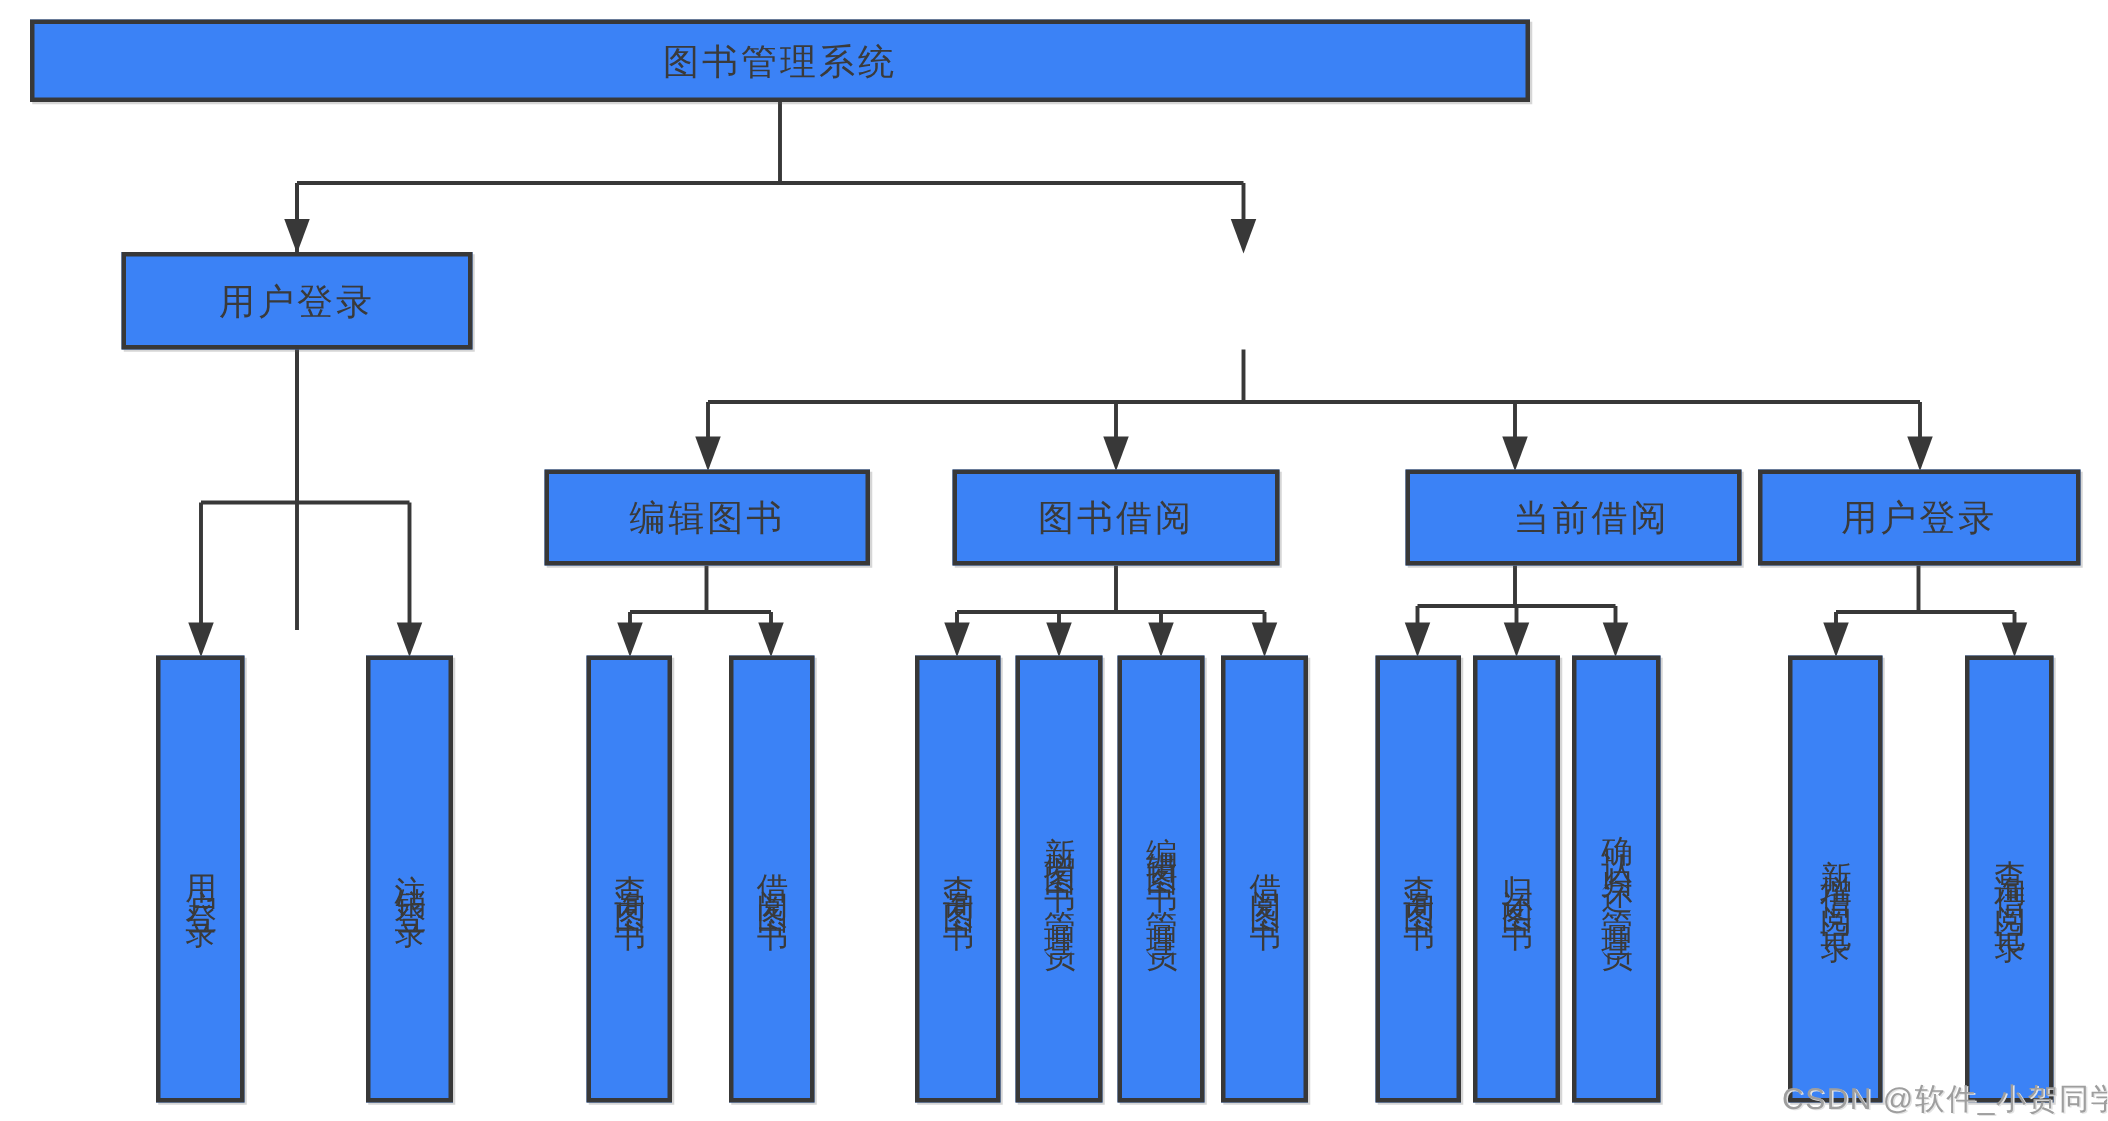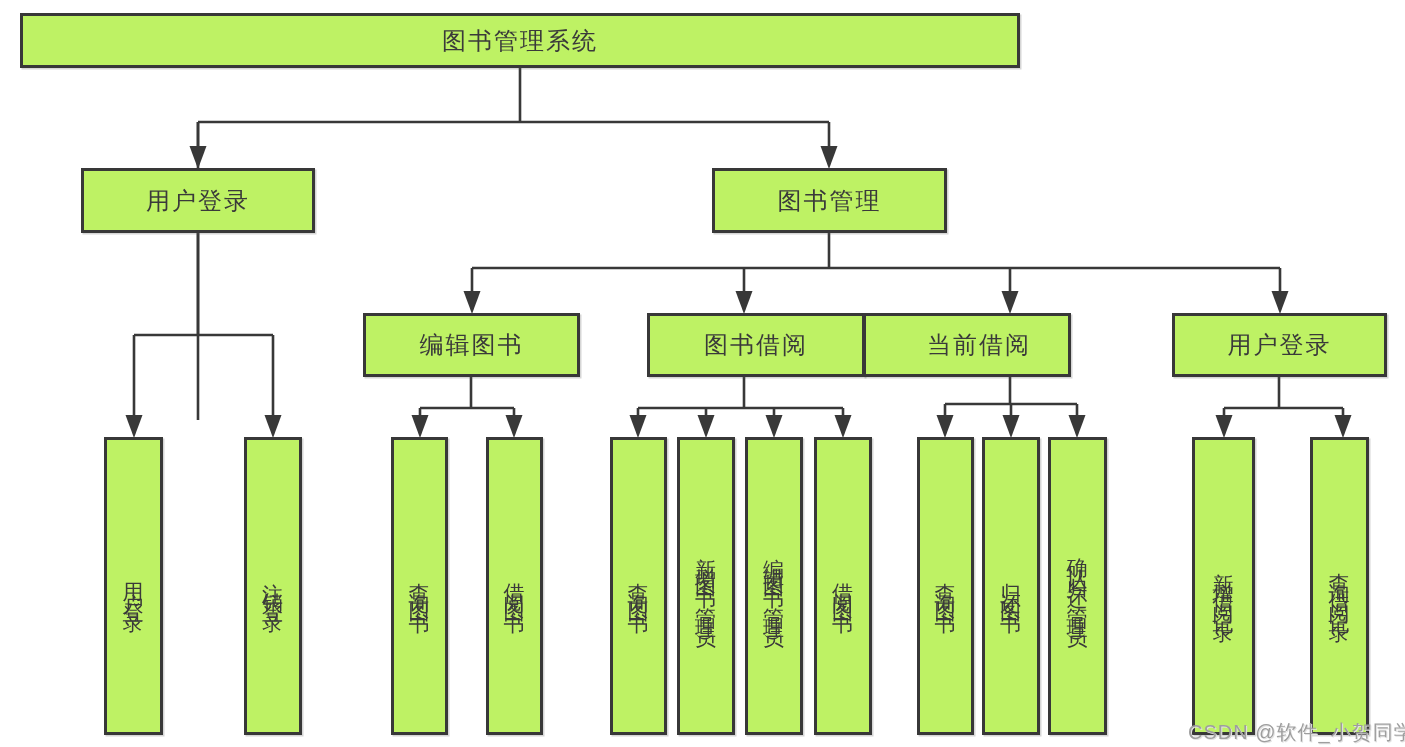--- a/index.html
+++ b/index.html
@@ -13,21 +13,21 @@
   }
   #connectors {
     position: absolute;
     left: 0; top: 0;
     width: 1405px; height: 747px;
     z-index: 1;
   }
   .box {
     position: absolute;
     box-sizing: border-box;
-    background: #bef264;
+    background: #3b82f6;
     border: 3px solid #383838;
     color: #3a3a3a;
     display: flex;
     align-items: center;
     justify-content: center;
     z-index: 2;
     box-shadow: 1.5px 1.5px 0 rgba(90,90,90,0.25);
   }
   .box.h {
     font-size: 24px;
@@ -98,25 +98,24 @@
       <polygon points="1002.5,415 1019.5,415 1011,438"></polygon>
       <polygon points="1068.5,415 1085.5,415 1077,438"></polygon>
       <polygon points="1215.5,415 1232.5,415 1224,438"></polygon>
       <polygon points="1334.5,415 1351.5,415 1343,438"></polygon>
     </g>
   </svg>
 
   <div class="box h" style="left:20px; top:13px; width:1000px; height:55px;">图书管理系统</div>
 
   <div class="box h" style="left:81px; top:168px; width:234px; height:65px;">用户登录</div>
-  <div class="box h" style="left:712px; top:168px; width:235px; height:65px;">图书管理</div>
 
   <div class="box h" style="left:363px; top:313px; width:217px; height:64px;">编辑图书</div>
-  <div class="box h" style="left:635px; top:313px; width:218px; height:64px;margin-left:12px;">图书借阅</div>
-  <div class="box h" style="left:863px; top:313px; width:208px; height:64px;padding-left:24px;">当前借阅</div>
+  <div class="box h" style="left:635px; top:313px; width:218px; height:64px;">图书借阅</div>
+  <div class="box h" style="left:937px; top:313px; width:224px; height:64px;padding-left:24px;">当前借阅</div>
   <div class="box h" style="left:1172px; top:313px; width:215px; height:64px;">用户登录</div>
 
   <div class="box v" style="left:104px; width:59px;">用户登录</div>
   <div class="box v" style="left:244px; width:58px;">注销登录</div>
 
   <div class="box v" style="left:391px; width:57px;">查询图书</div>
   <div class="box v" style="left:486px; width:57px;">借阅图书</div>
 
   <div class="box v" style="left:610px; width:57px;">查询图书</div>
   <div class="box v" style="left:677px; width:58px;">新增图书（管理员）</div>

